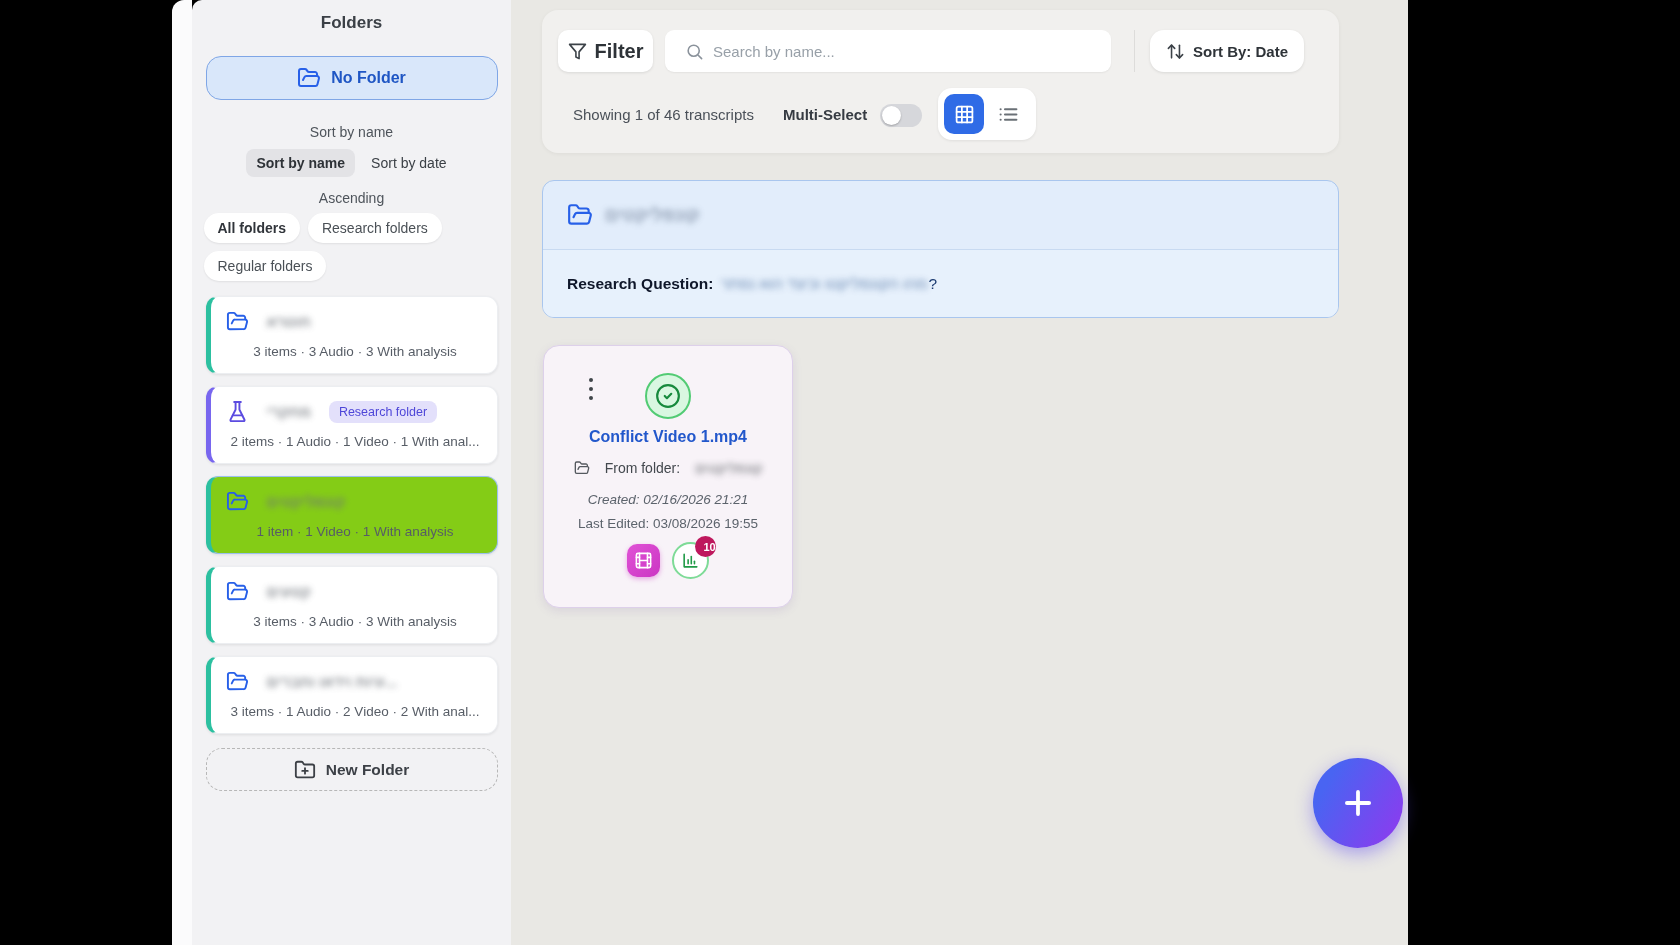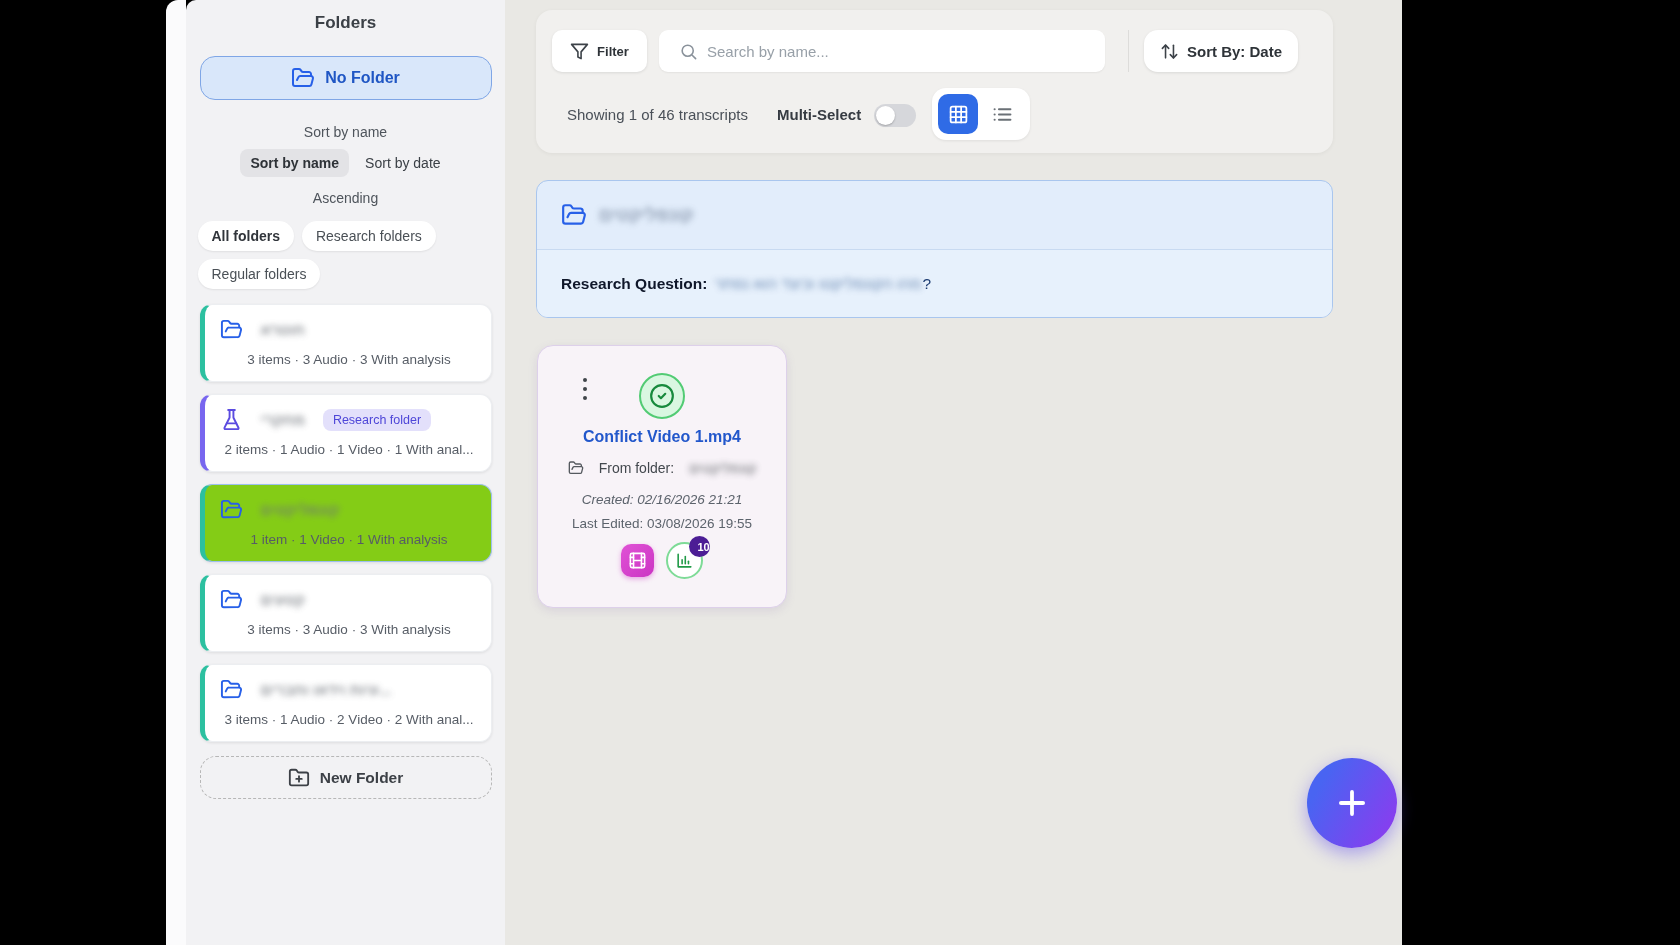--- a/index.html
+++ b/index.html
@@ -1,42 +1,42 @@
 <!DOCTYPE html>
 <html><head>
 <meta charset="utf-8">
 <style>
   * { margin:0; padding:0; box-sizing:border-box; }
   html,body { width:1680px; height:945px; background:#000; overflow:hidden;
               font-family:"Liberation Sans", sans-serif; }
   .stage { position:relative; width:1680px; height:945px; background:#000; }
 
   
-  .app { position:absolute; left:166px; top:0; width:1236px; height:945px; display:flex; }
+  .app { position:absolute; left:172px; top:0; width:1236px; height:945px; display:flex; }
   .scroll-track { width:20px; background:#fbfbfc; border-radius:12px 0 0 0; }
   .sidebar { width:319px; height:945px; background:#f2f2f4; position:relative;
              display:flex; flex-direction:column; align-items:center; border-radius:10px 0 0 0; }
   .main { flex:1; background:#e9e8e4; position:relative; }
 
   .icon { display:inline-flex; align-items:center; justify-content:center; }
   .icon svg { display:block; }
   .blur { filter:blur(3px); opacity:.8; }
 
   
   .side-title { margin-top:13px; font-size:17px; font-weight:700; color:#3b4046; }
   .no-folder-btn { margin-top:23px; width:292px; height:44px; border-radius:15px;
     background:#d9e7fa; border:1.5px solid #7fa6e6; display:flex; align-items:center;
     justify-content:center; gap:10px; color:#1f56c4; font-size:16px; font-weight:600; cursor:pointer; }
   .caption { margin-top:24px; font-size:14px; color:#4e545b; }
   .seg-row { margin-top:9px; display:flex; gap:6px; align-items:center; }
   .seg-btn { height:28px; padding:0 10px; border:none; background:transparent; border-radius:8px;
     font-size:14px; color:#3b4046; font-family:inherit; cursor:pointer; }
   .seg-btn.active { background:#e3e3e6; font-weight:600; color:#2e3237; }
   .caption2 { margin-top:13px; font-size:14px; color:#4e545b; }
-  .chips { margin-top:15px; width:296px; display:flex; flex-wrap:wrap; gap:8px; }
+  .chips { margin-top:7px; width:296px; display:flex; flex-wrap:wrap; gap:8px; }
   .chip { height:30px; padding:0 14px; background:#fff; border:none; border-radius:16px;
     font-size:14px; color:#4a5056; font-family:inherit; box-shadow:0 1px 2px rgba(0,0,0,.08); cursor:pointer; }
   .chip.active { font-weight:700; color:#30343a; }
 
   .folder-list { margin-top:15px; display:flex; flex-direction:column; gap:12px; }
   .fcard { width:292px; background:#fff; border-radius:12px; border:1px solid #eceef1;
     border-left:5px solid #2cc0a0; box-shadow:0 1px 3px rgba(0,0,0,.09);
     padding:13px 12px 14px 15px; cursor:pointer; }
   .fcard.accent-purple { border-left-color:#7866ef; }
   .fcard.selected { background:#84cc16; border-color:#9cc0ee; border-left-color:#2cc0a0; }
@@ -51,21 +51,21 @@
   .new-folder-btn { margin-top:14px; width:292px; height:43px; background:transparent;
     border:1.5px dashed #b7b7b7; border-radius:16px; display:flex; align-items:center;
     justify-content:center; gap:10px; font-size:15.5px; font-weight:600; color:#3c4046;
     font-family:inherit; cursor:pointer; }
 
   
   .toolbar-card { position:absolute; left:31px; top:10px; width:797px; height:143px;
     background:#f1f0ee; border-radius:16px; box-shadow:0 1px 4px rgba(0,0,0,.05); }
   .filter-btn { position:absolute; left:16px; top:20px; width:95px; height:42px; background:#fff;
     border:none; border-radius:10px; display:flex; align-items:center; justify-content:center;
-    gap:8px; font-size:13px; font-weight:600; color:#2e3338; font-family:inherit;
+    gap:8px; font-size:20px; font-weight:600; color:#2e3338; font-family:inherit;
     box-shadow:0 1px 3px rgba(0,0,0,.1); cursor:pointer; }
   .search-wrap { position:absolute; left:123px; top:20px; width:446px; height:42px; background:#fff;
     border-radius:9px; display:flex; align-items:center; padding:0 20px; gap:9px;
     box-shadow:0 1px 2px rgba(0,0,0,.06); }
   .search-wrap svg { color:#8a929b; flex:none; }
   .search-input { border:none; outline:none; flex:1; font-size:15px; color:#333;
     font-family:inherit; background:transparent; }
   .search-input::placeholder { color:#98a0a8; }
   .tb-divider { position:absolute; left:592px; top:20px; width:1px; height:42px; background:#dddcda; }
   .sort-btn { position:absolute; left:608px; top:20px; width:154px; height:42px; background:#fff;
@@ -118,21 +118,21 @@
   .tcard-icons { position:absolute; top:196px; width:100%; display:flex; justify-content:center;
     align-items:center; gap:12px; }
   .film-btn { width:33px; height:33px; border:none; border-radius:10px;
     background:linear-gradient(135deg,#e052d6,#cb35c3); color:#fff; display:flex;
     align-items:center; justify-content:center; cursor:pointer;
     box-shadow:0 2px 5px rgba(203,53,195,.4); }
   .analysis-btn { position:relative; width:37px; height:37px; border-radius:50%; background:#fff;
     border:2px solid #7edb97; color:#1f9a46; display:flex; align-items:center;
     justify-content:center; cursor:pointer; }
   .analysis-badge { position:absolute; top:-8px; right:-9px; min-width:21px; height:21px;
-    border-radius:50%; background:#4c1d95; color:#fff; font-size:11px; font-weight:700;
+    border-radius:50%; background:#be185d; color:#fff; font-size:11px; font-weight:700;
     display:flex; align-items:center; justify-content:center;padding-left:8px; }
 
   
   .fab { position:absolute; left:802px; top:758px; width:90px; height:90px; border-radius:50%;
     border:none; background:linear-gradient(120deg,#4964f2 20%,#8440ef 85%); color:#fff;
     display:flex; align-items:center; justify-content:center; cursor:pointer;
     box-shadow:0 6px 18px rgba(90,70,240,.45); }
 </style>
 </head>
 <body>

